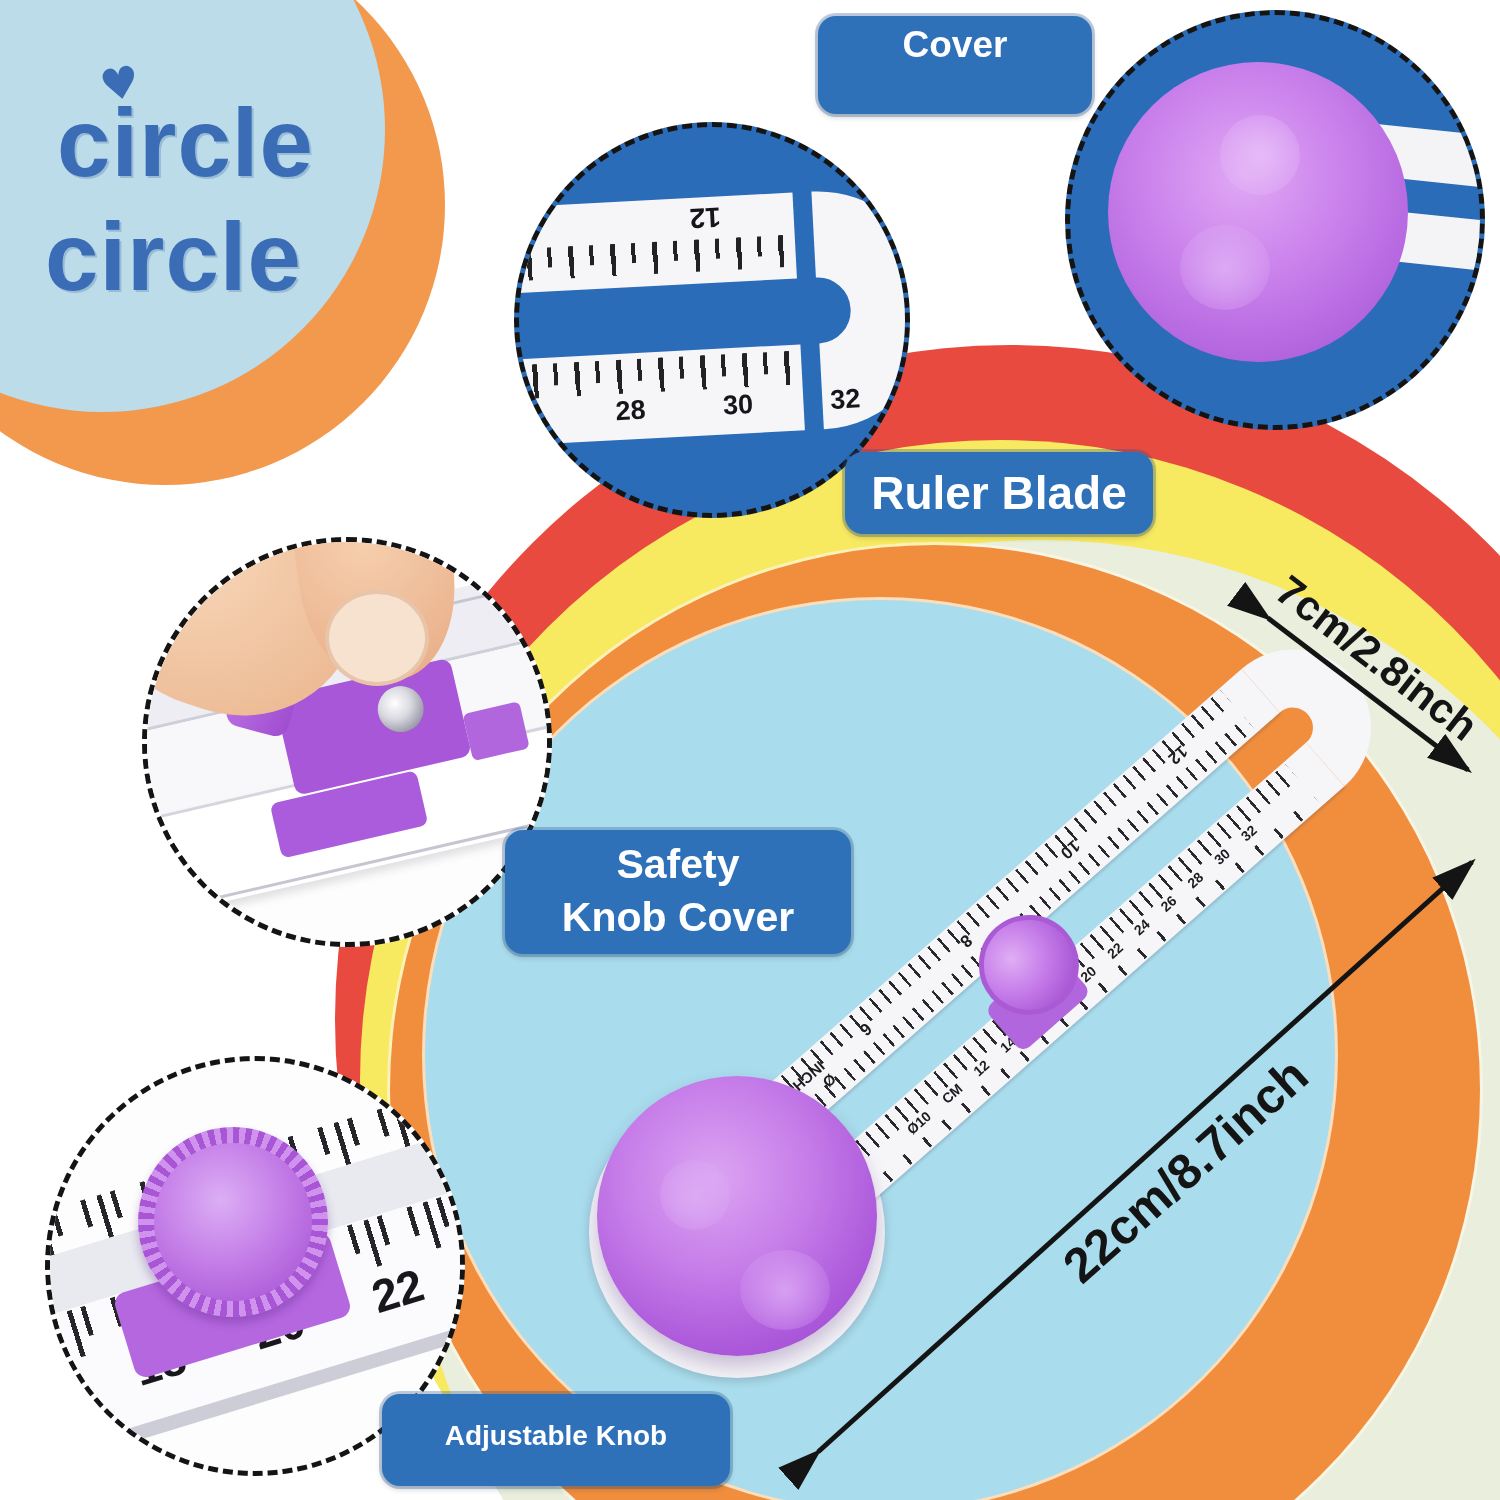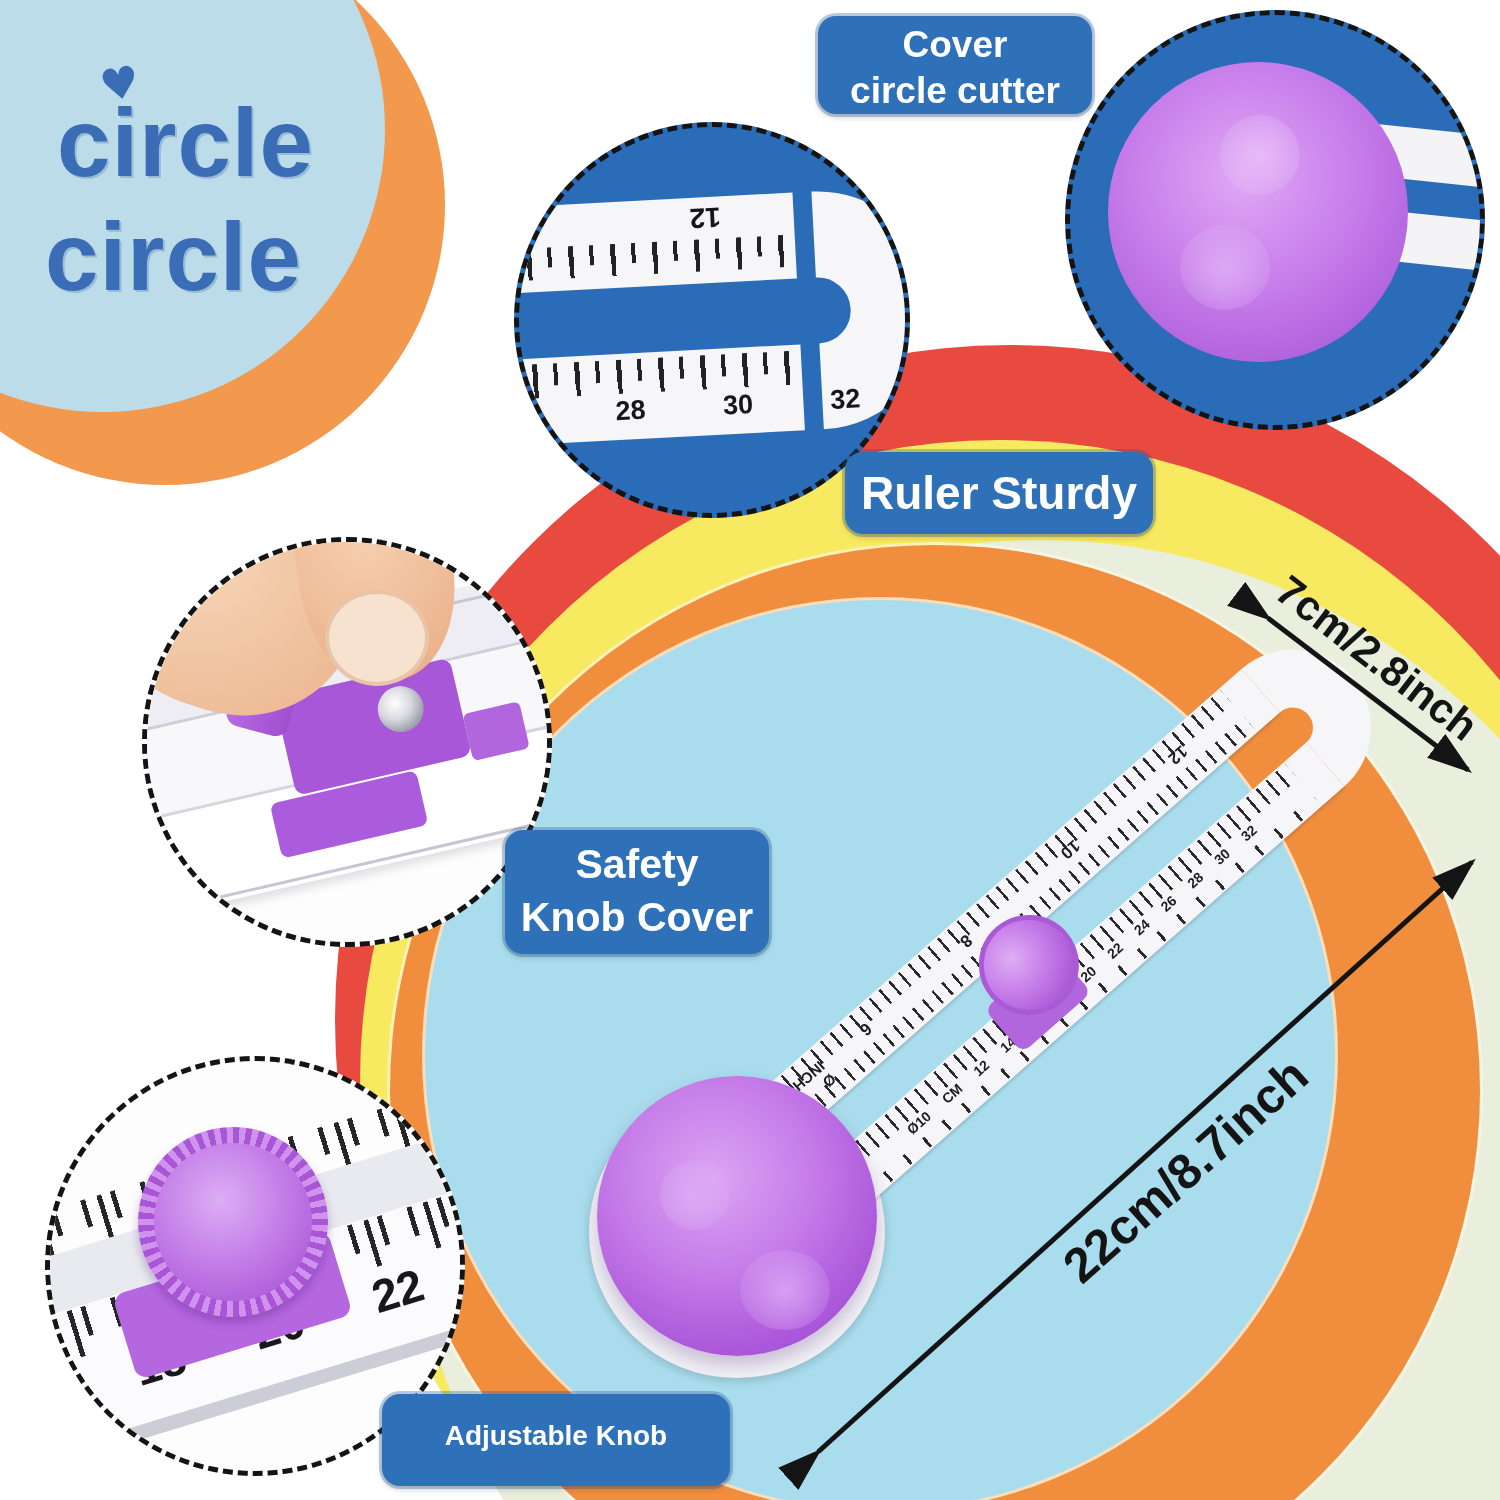--- a/index.html
+++ b/index.html
@@ -117,21 +117,21 @@
   .km-knob{position:absolute;left:88px;top:66px;width:190px;height:190px;border-radius:50%;
            background:repeating-conic-gradient(#a855d6 0deg 4deg,#cf93ee 4deg 8deg);box-shadow:0 6px 10px rgba(80,30,120,.3);}
   .km-knob-in{position:absolute;left:104px;top:82px;width:158px;height:158px;border-radius:50%;
               background:radial-gradient(circle at 42% 36%,#dcaef5,#c27ae6 50%,#aa5ad6 85%);}
 
   
   .plabel{position:absolute;background:#2f71b8;color:#ffffff;font-weight:bold;text-align:center;
           border-radius:18px;box-shadow:0 0 0 3px rgba(36,86,150,.3),0 3px 6px rgba(0,0,0,.2);}
   .lb-sturdy{left:818px;top:16px;width:274px;height:98px;font-size:37px;line-height:1.25;padding-top:6px;box-sizing:border-box;}
   .lb-gauge{left:845px;top:452px;width:308px;height:82px;font-size:46px;line-height:82px;}
-  .lb-safety{left:505px;top:830px;width:264px;height:124px;font-size:41px;line-height:1.3;padding-top:8px;box-sizing:border-box;}
+  .lb-safety{left:505px;top:830px;width:346px;height:124px;font-size:41px;line-height:1.3;padding-top:8px;box-sizing:border-box;}
   .lb-knob{left:382px;top:1394px;width:348px;height:92px;font-size:28px;line-height:84px;}
 
   
   .overlay{position:absolute;left:0;top:0;}
   .dim{position:absolute;color:#141414;font-weight:bold;transform-origin:0 0;white-space:nowrap;}
   .dim7{left:1296px;top:566px;font-size:42px;transform:rotate(37.5deg);}
   .dim22{left:1052px;top:1252px;font-size:49px;transform:rotate(-41.8deg);}
 </style>
 </head>
 <body>
@@ -259,22 +259,21 @@
       </div>
       <div class="km-shadow"></div>
     </div>
     <div class="km-base"></div>
     <div class="km-knob"></div>
     <div class="km-knob-in"></div>
   </div>
 
   <div class="plabel lb-sturdy">
     <div>Cover</div>
-    <div>circle cutter</div>
-  </div>
-  <div class="plabel lb-gauge">Ruler Sturdy</div>
+  </div>
+  <div class="plabel lb-gauge">Ruler Blade</div>
   <div class="plabel lb-safety">
     <div>Safety</div>
     <div>Knob Cover</div>
   </div>
   <div class="plabel lb-knob">Adjustable Knob</div>
 
 </div>
 
 </body></html>

